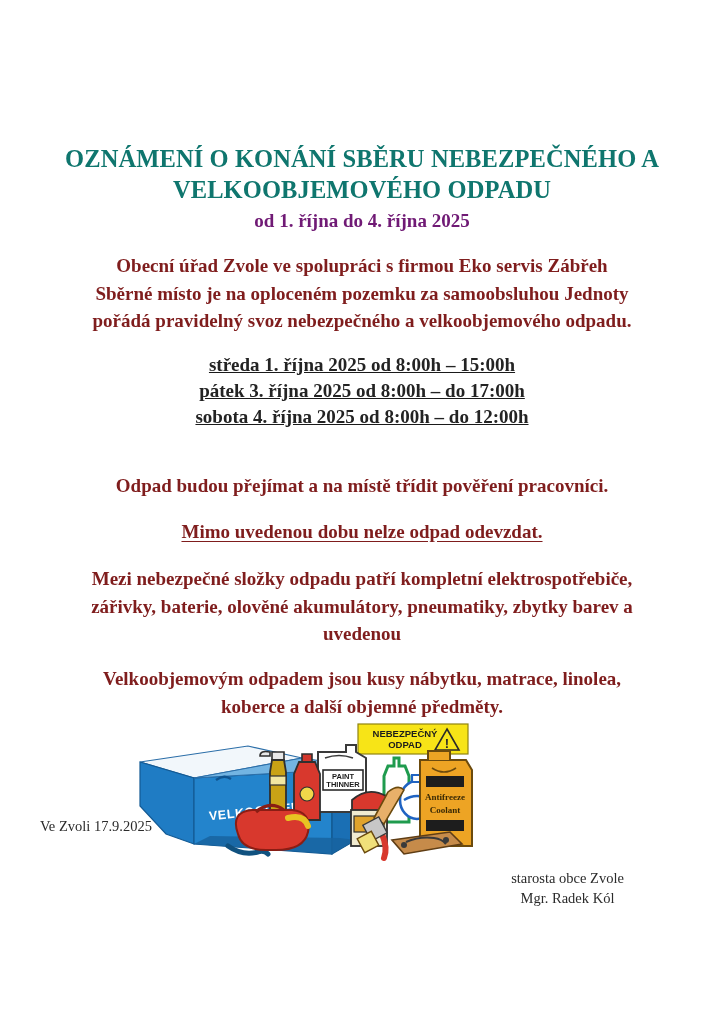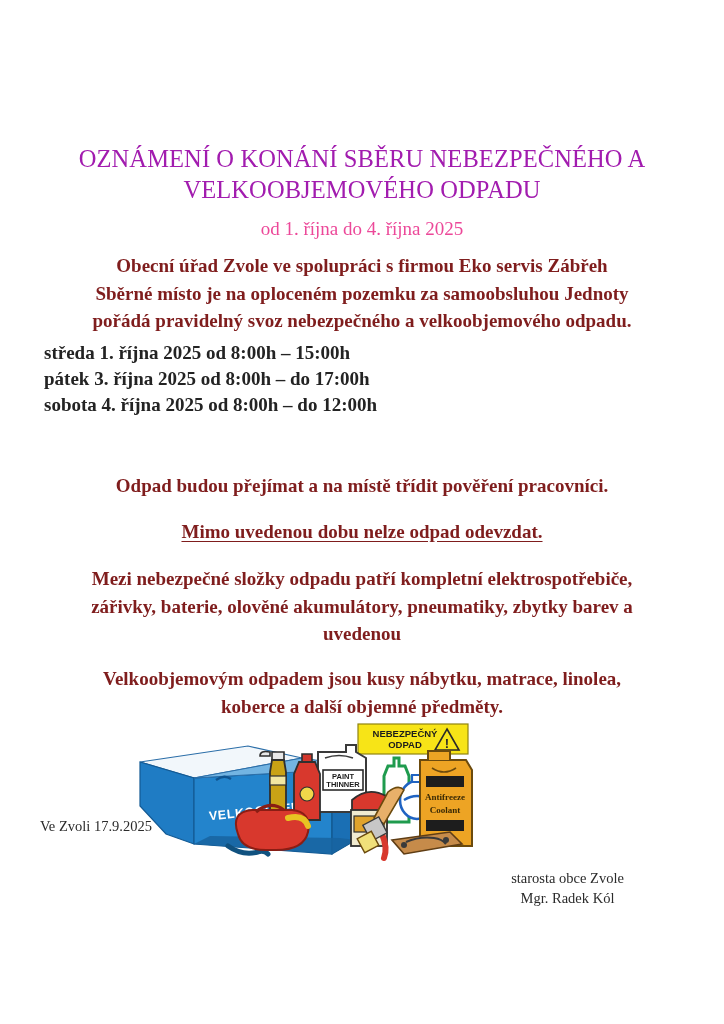--- a/index.html
+++ b/index.html
@@ -24,32 +24,32 @@
 
   
   .title-block {
     position: absolute;
     top: 143px;
     left: 40px;
     width: 644px;
     text-align: center;
   }
   .title-line {
-    color: #a21caf;
-    font-weight: normal;
+    color: #0f766e;
+    font-weight: bold;
     font-size: 24.5px;
     line-height: 31px;
     letter-spacing: 0.1px;
     white-space: nowrap;
   }
   .subtitle {
-    margin-top: 12px;
+    margin-top: 4px;
     font-size: 19px;
-    font-weight: normal;
-    color: #ec4899;
+    font-weight: bold;
+    color: #701a75;
     line-height: 24px;
   }
 
   
   .body-block {
     position: absolute;
     left: 44px;
     width: 636px;
     text-align: center;
   }
@@ -65,24 +65,25 @@
   #accept { top: 472px; }
   #notice { top: 518px; }
   #hazard { top: 565px; }
   #bulky  { top: 665px; }
 
   .underlined { text-decoration: underline; text-underline-offset: 3px; }
 
   
   .schedule {
     position: absolute;
-    top: 340px;
+    top: 352px;
     left: 44px;
     width: 636px;
-    text-align: left;
+    text-align: center;
+    text-decoration: underline;
   }
   .schedule .row {
     font-size: 19px;
     font-weight: bold;
     line-height: 26px;
     color: #232323;
     white-space: nowrap;
   }
 
   

